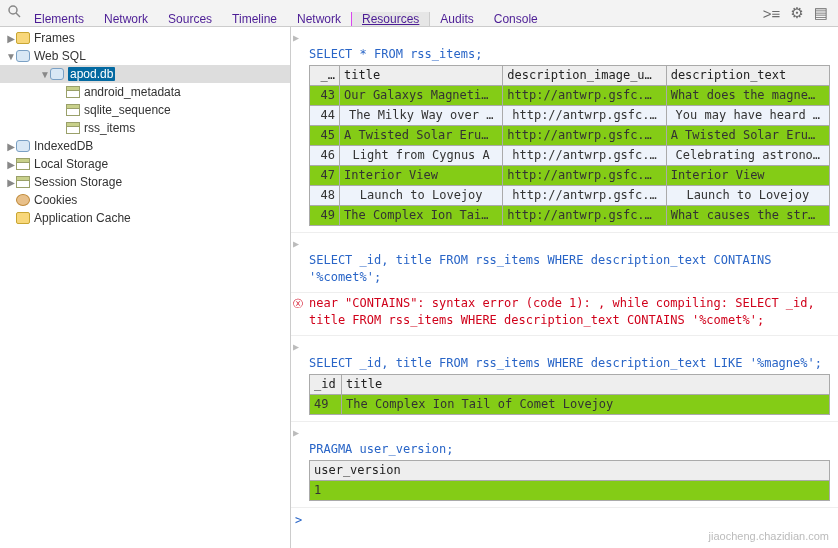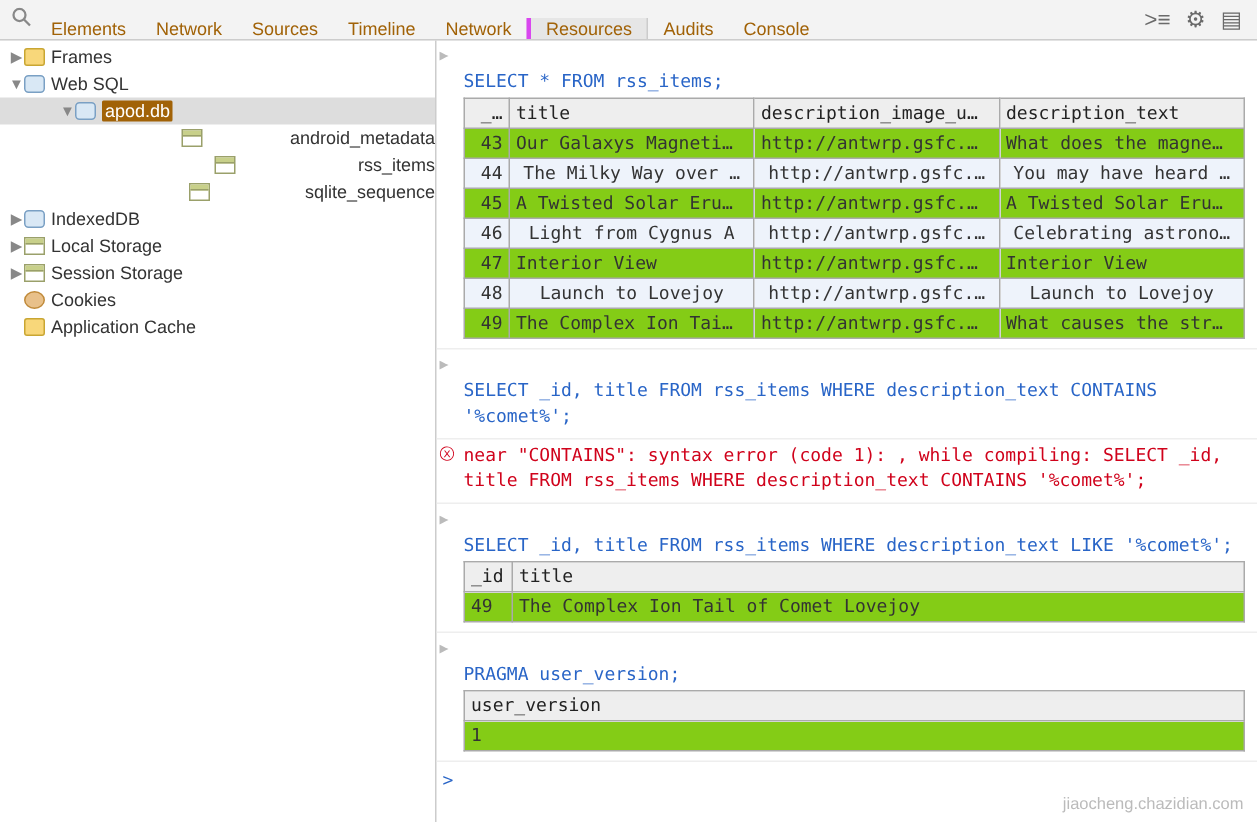--- a/index.html
+++ b/index.html
@@ -1,38 +1,38 @@
 <!DOCTYPE html>
 <html><head>
 <meta charset="utf-8">
 <style>
 * { box-sizing: border-box; margin: 0; padding: 0; }
 body { font-family: "Helvetica Neue", Arial, sans-serif; font-size: 12px; color: #333; background: #fff; width: 838px; height: 548px; overflow: hidden; }
 
 .toolbar { height: 27px; border-bottom: 1px solid #ccc; background: #f3f3f3; display: flex; align-items: center; padding: 0 4px; }
 .toolbar .search-icon { width: 20px; text-align: center; color: #888; }
 .tabs { display: flex; height: 100%; flex: 1; }
-.tab { padding: 0 10px; display: flex; align-items: center; cursor: pointer; color: #a16207; margin-top: 12px; }
-.tab.active { background: #e6e6e6; border-left: 3px solid #d946ef; border-right: 1px solid #ccc; }
+.tab { padding: 0 10px; display: flex; align-items: center; cursor: pointer; color: #4c1d95; margin-top: 12px; }
+.tab.active { background: #e6e6e6; border-left: 1px solid #d946ef; border-right: 1px solid #ccc; text-decoration: underline; }
 .toolbar-right { display: flex; align-items: center; gap: 10px; padding-right: 6px; }
 .toolbar-right span { color: #6a6a6a; font-size: 15px; }
 
 .body { display: flex; height: calc(100% - 27px); }
 .sidebar { width: 291px; border-right: 1px solid #ccc; overflow: auto; padding-top: 2px; }
 .tree-item { display: flex; align-items: center; height: 18px; white-space: nowrap; cursor: pointer; }
 .tree-item .tw { width: 10px; text-align: center; color: #888; font-size: 10px; }
 .tree-item .icon-box { width: 14px; height: 12px; margin-right: 4px; display: inline-block; }
 .folder { background: #f8d77a; border: 1px solid #c9a632; border-radius: 2px; }
 .db { background: #d9e8f5; border: 1px solid #7aa0c4; border-radius: 3px; }
 .cookie { background: #e8c08a; border: 1px solid #c08a3a; border-radius: 50%; }
 .table-icn { background: #fff; border: 1px solid #9aa06a; }
 .table-icn::before { content: ""; display: block; height: 3px; background: #c8d08a; border-bottom: 1px solid #9aa06a; }
 .tree-item.selected { background: #dddddd; }
-.tree-item.selected .label { color: #fff; background: #a16207; padding: 0 2px; border-radius: 1px; }
-.pad1 { padding-left: 6px; } .pad3 { padding-left: 40px; } .pad4 { padding-left: 56px; justify-content: space-between; }
+.tree-item.selected .label { color: #fff; background: #0369a1; padding: 0 2px; border-radius: 1px; }
+.pad1 { padding-left: 6px; } .pad3 { padding-left: 40px; } .pad4 { padding-left: 56px; }
 
 .content { flex: 1; overflow: auto; font-family: Menlo, Consolas, monospace; font-size: 12px; line-height: 17px; }
 .block { border-bottom: 1px solid #eee; padding: 2px 4px 6px 4px; position: relative; }
 .block .gutter { position: absolute; left: 2px; top: 2px; color: #bbb; font-size: 10px; }
 .block.error .gutter { color: #d0021b; }
 .query { color: #2965c7; margin-left: 14px; word-wrap: break-word; white-space: pre-wrap; margin-top: 17px; }
 .errmsg { color: #d0021b; margin-left: 14px; white-space: pre-wrap; }
 
 table.res { border-collapse: collapse; margin-left: 14px; margin-top: 2px; width: calc(100% - 18px); table-layout: fixed; }
 table.res th, table.res td { border: 1px solid #aaa; padding: 1px 4px; text-align: left; font-family: Menlo, Consolas, monospace; font-size: 12px; white-space: nowrap; overflow: hidden; text-overflow: ellipsis; height: 17px; }
@@ -89,26 +89,26 @@
         <span class="label">apod.db</span>
       </div>
     <div class="tree-item pad4">
         <span class="tw"></span>
         <span class="icon-box table-icn"></span>
         <span class="label">android_metadata</span>
       </div>
     <div class="tree-item pad4">
         <span class="tw"></span>
         <span class="icon-box table-icn"></span>
+        <span class="label">sqlite_sequence</span>
+      </div>
+    <div class="tree-item pad4">
+        <span class="tw"></span>
+        <span class="icon-box table-icn"></span>
         <span class="label">rss_items</span>
-      </div>
-    <div class="tree-item pad4">
-        <span class="tw"></span>
-        <span class="icon-box table-icn"></span>
-        <span class="label">sqlite_sequence</span>
       </div>
     <div class="tree-item pad1">
         <span class="tw">▶</span>
         <span class="icon-box db"></span>
         <span class="label">IndexedDB</span>
       </div>
     <div class="tree-item pad1">
         <span class="tw">▶</span>
         <span class="icon-box table-icn"></span>
         <span class="label">Local Storage</span>
@@ -196,21 +196,21 @@
       <div class="query">SELECT _id, title FROM rss_items WHERE description_text CONTAINS '%comet%';</div>
     </div>
 
     <div class="block error">
       <span class="gutter">ⓧ</span>
       <div class="errmsg">near "CONTAINS": syntax error (code 1): , while compiling: SELECT _id, title FROM rss_items WHERE description_text CONTAINS '%comet%';</div>
     </div>
 
     <div class="block">
       <span class="gutter">▶</span>
-      <div class="query">SELECT _id, title FROM rss_items WHERE description_text LIKE '%comet%';</div>
+      <div class="query">SELECT _id, title FROM rss_items WHERE description_text LIKE '%magne%';</div>
       <table class="res">
         <colgroup>
             <col style="width:32px">
             <col>
           </colgroup>
         <thead>
             <tr>
           <th>_id</th>
           <th>title</th>
         </tr>

